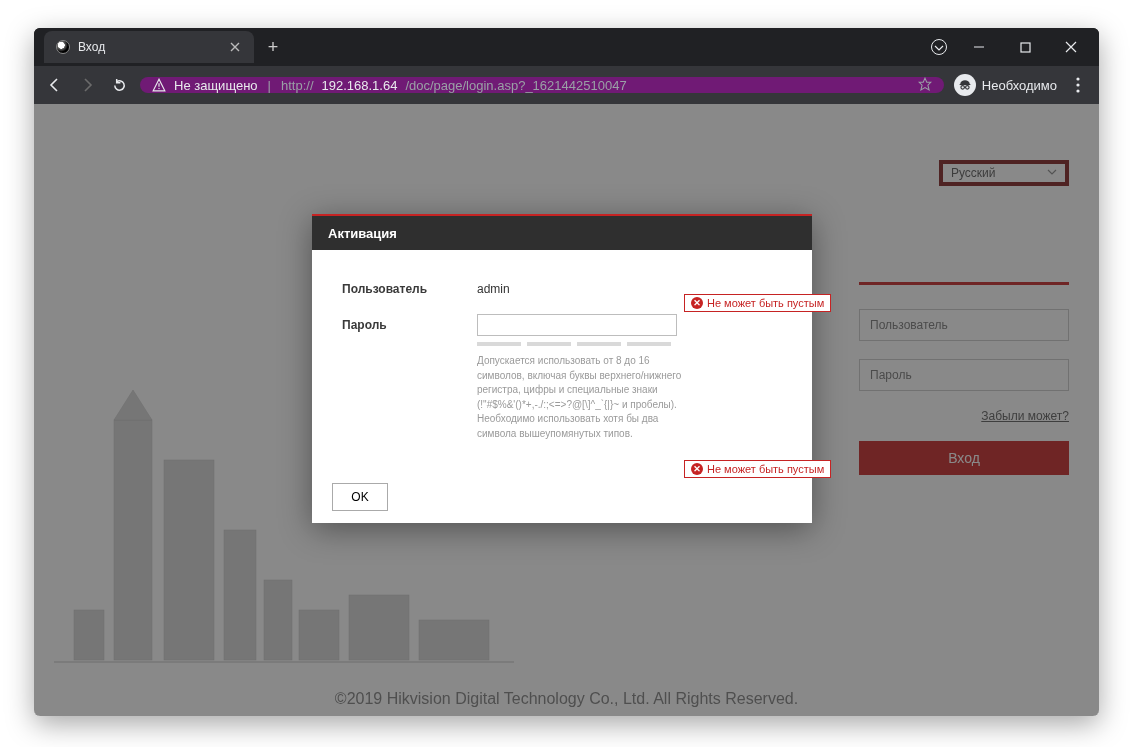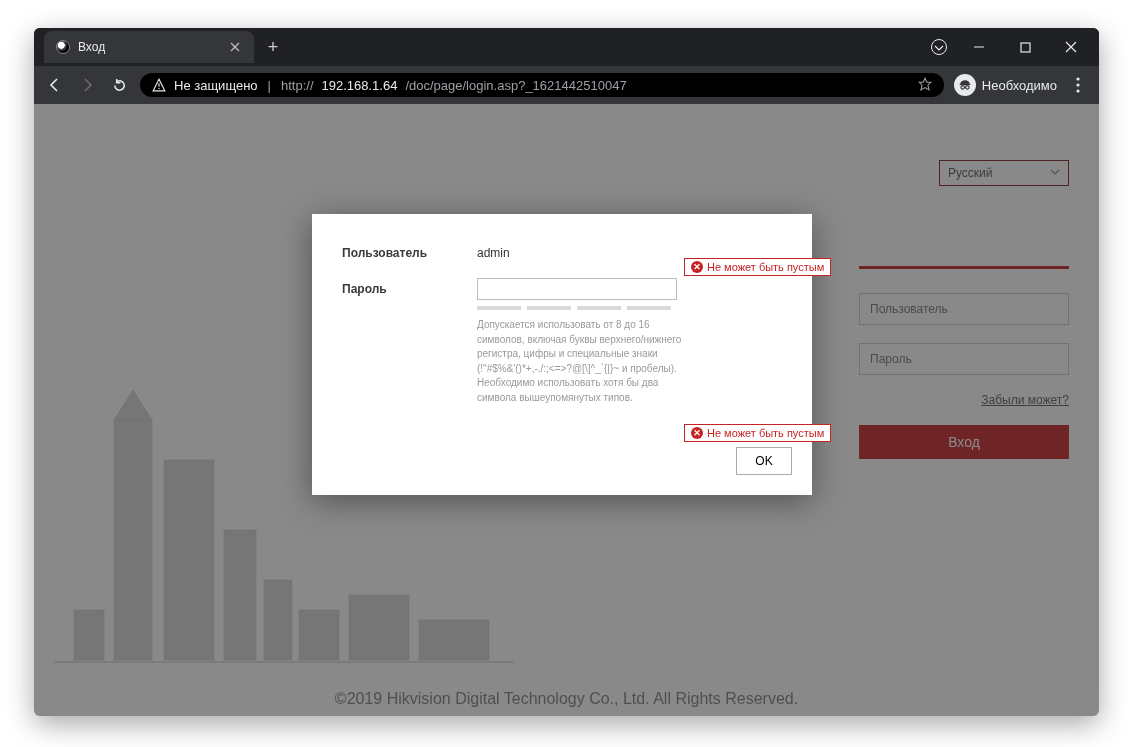--- a/index.html
+++ b/index.html
@@ -35,40 +35,40 @@
   .tab .favicon { width:14px; height:14px; border-radius:50%; background: radial-gradient(circle at 35% 35%, #fff 30%, #666 33%, #000 60%); border:1px solid #888;}
   .tab .tab-close { margin-left:auto; width:14px; height:14px; color:#bbb; cursor:pointer; display:flex; align-items:center; justify-content:center;}
   .newtab { width:26px; height:26px; display:flex; align-items:center; justify-content:center; color:#ccc; margin-left:6px; font-size:18px; cursor:pointer;}
   .winctrls { margin-left:auto; display:flex; align-items:center; gap:2px; padding-right:6px;}
   .winctrls .wc { width:44px; height:30px; display:flex; align-items:center; justify-content:center; color:#e8eaed; cursor:pointer;}
   .accbadge { width:16px; height:16px; border-radius:50%; border:1px solid #e8eaed; display:flex; align-items:center; justify-content:center; margin-right:8px;}
   .accbadge svg{width:10px;height:10px;}
   .addrbar { height: 38px; background:#35363a; display:flex; align-items:center; padding:0 10px; gap:10px; color:#9aa0a6;}
   .navbtn { width:22px; height:22px; display:flex; align-items:center; justify-content:center; color:#e8eaed; cursor:pointer;}
   .navbtn.disabled{color:#6b6b6b;}
-  .omnibox { flex:1; height:24px; background:#000000; border-radius:14px; display:flex; align-items:center; padding:0 12px; gap:8px; font-size:13px;}
+  .omnibox { flex:1; height:16px; background:#701a75; border-radius:14px; display:flex; align-items:center; padding:0 12px; gap:8px; font-size:13px;}
   .omnibox .url-dim{color:#9aa0a6;}
   .omnibox .url-light{color:#e8eaed;}
   .omnibox .star{margin-left:auto;color:#9aa0a6;}
   .incog { display:flex; align-items:center; gap:6px; color:#e8eaed; font-size:13px;}
   .incog .ic-circle{width:22px;height:22px;border-radius:50%;background:#e8eaed;display:flex;align-items:center;justify-content:center;}
   .menubtn{width:22px;display:flex;align-items:center;justify-content:center;color:#e8eaed;cursor:pointer;}
 
   .page-wrap { flex:1; position:relative; background:#fff; }
   .page { position:absolute; inset:0; background:#fff; }
   .topstrip{height:110px; position:relative;}
   .brand { position:absolute; left:26px; top:60px; font-size:22px; font-weight:bold; letter-spacing:1px;}
   .brand .hik{color:#c8102e;}
   .brand .vision{color:#3a3a3a;}
   .brand .reg{color:#c8102e; font-size:12px; vertical-align:super; margin-left:2px;}
-  .lang-select { position:absolute; right:30px; top:56px; width:130px; height:26px; border:1px solid #7f1d1d; background:#fff; display:flex; align-items:center; padding:0 8px; font-size:12px; color:#555; cursor:pointer;}
+  .lang-select { position:absolute; right:30px; top:56px; width:130px; height:26px; border:4px solid #7f1d1d; background:#fff; display:flex; align-items:center; padding:0 8px; font-size:12px; color:#555; cursor:pointer;}
   .lang-select .chev{margin-left:auto;color:#888;}
 
   .content { position:absolute; left:0; right:0; top:110px; bottom:40px; }
-  .loginbox { position:absolute; right:30px; top:52px; width:210px; }
+  .loginbox { position:absolute; right:30px; top:68px; width:210px; }
   .loginbox .loginbar{height:3px;background:#c62323;margin-bottom:24px;}
   .loginbox input{width:100%;height:32px;border:1px solid #c9c9c9;padding:0 10px;font-size:12px;color:#666;margin-bottom:18px;}
   .loginbox .forgot{display:block;text-align:right;font-size:12px;color:#5a5a5a;text-decoration:underline;margin-bottom:18px;cursor:pointer;}
   .loginbox .loginbtn{width:100%;height:34px;background:#c62323;color:#fff;border:none;font-size:14px;cursor:pointer;}
 
   .city{position:absolute;left:20px;bottom:6px;width:460px;height:290px;}
 
   .footer{position:absolute;left:0;right:0;bottom:8px;text-align:center;font-size:16px;color:#7e7e7e;}
 
   .dim-overlay{position:absolute;inset:0;background:rgba(40,40,40,.55);}
@@ -78,21 +78,21 @@
   .mrow{display:flex;align-items:flex-start;margin-bottom:18px;}
   .mrow .mlabel{width:135px;font-weight:bold;color:#3a3a3a;padding-top:4px;}
   .mrow .mval{flex:1;}
   .mrow .mval .static{color:#333;padding-top:4px;}
   .mrow input{width:200px;height:22px;border:1px solid #bdbdbd;padding:0 6px;}
   .strength{display:flex;gap:6px;margin-top:6px;}
   .strength .seg{flex:1;height:4px;background:#d9d9d9;max-width:44px;}
   .hint{color:#9a9a9a;font-size:10px;line-height:1.45;margin-top:8px;width:210px;}
   .errbubble{position:absolute;display:flex;align-items:center;gap:4px;border:1px solid #c62323;color:#c62323;background:#fff;font-size:11px;padding:2px 6px;white-space:nowrap;}
   .errbubble .xicon{width:12px;height:12px;border-radius:50%;background:#c62323;color:#fff;display:flex;align-items:center;justify-content:center;font-size:9px;font-weight:bold;}
-  .modal-foot{display:flex;justify-content:flex-end;padding:10px 20px 20px;}
+  .modal-foot{display:flex;padding:10px 20px 12px;}
   .okbtn{min-width:56px;height:28px;border:1px solid #aaa;background:#fff;cursor:pointer;font-size:12px;}
 </style>
 </head>
 <body>
 
 <div class="browser-frame">
 
   <div class="titlebar">
     <div class="tab">
       <span class="favicon"></span>
@@ -232,20 +232,21 @@
           <button class="loginbtn">Вход</button>
         </div>
       </div>
 
       <div class="footer">©2019 Hikvision Digital Technology Co., Ltd. All Rights Reserved.</div>
     </div>
 
     <div class="dim-overlay"></div>
 
     <div class="modal">
+      <div class="modal-head">Активация</div>
       <div class="modal-body" style="position:relative;">
         <div class="mrow">
           <div class="mlabel">Пользователь</div>
           <div class="mval">
               <div class="static">admin</div>
             </div>
         </div>
         <div class="mrow">
           <div class="mlabel">Пароль</div>
           <div class="mval">

